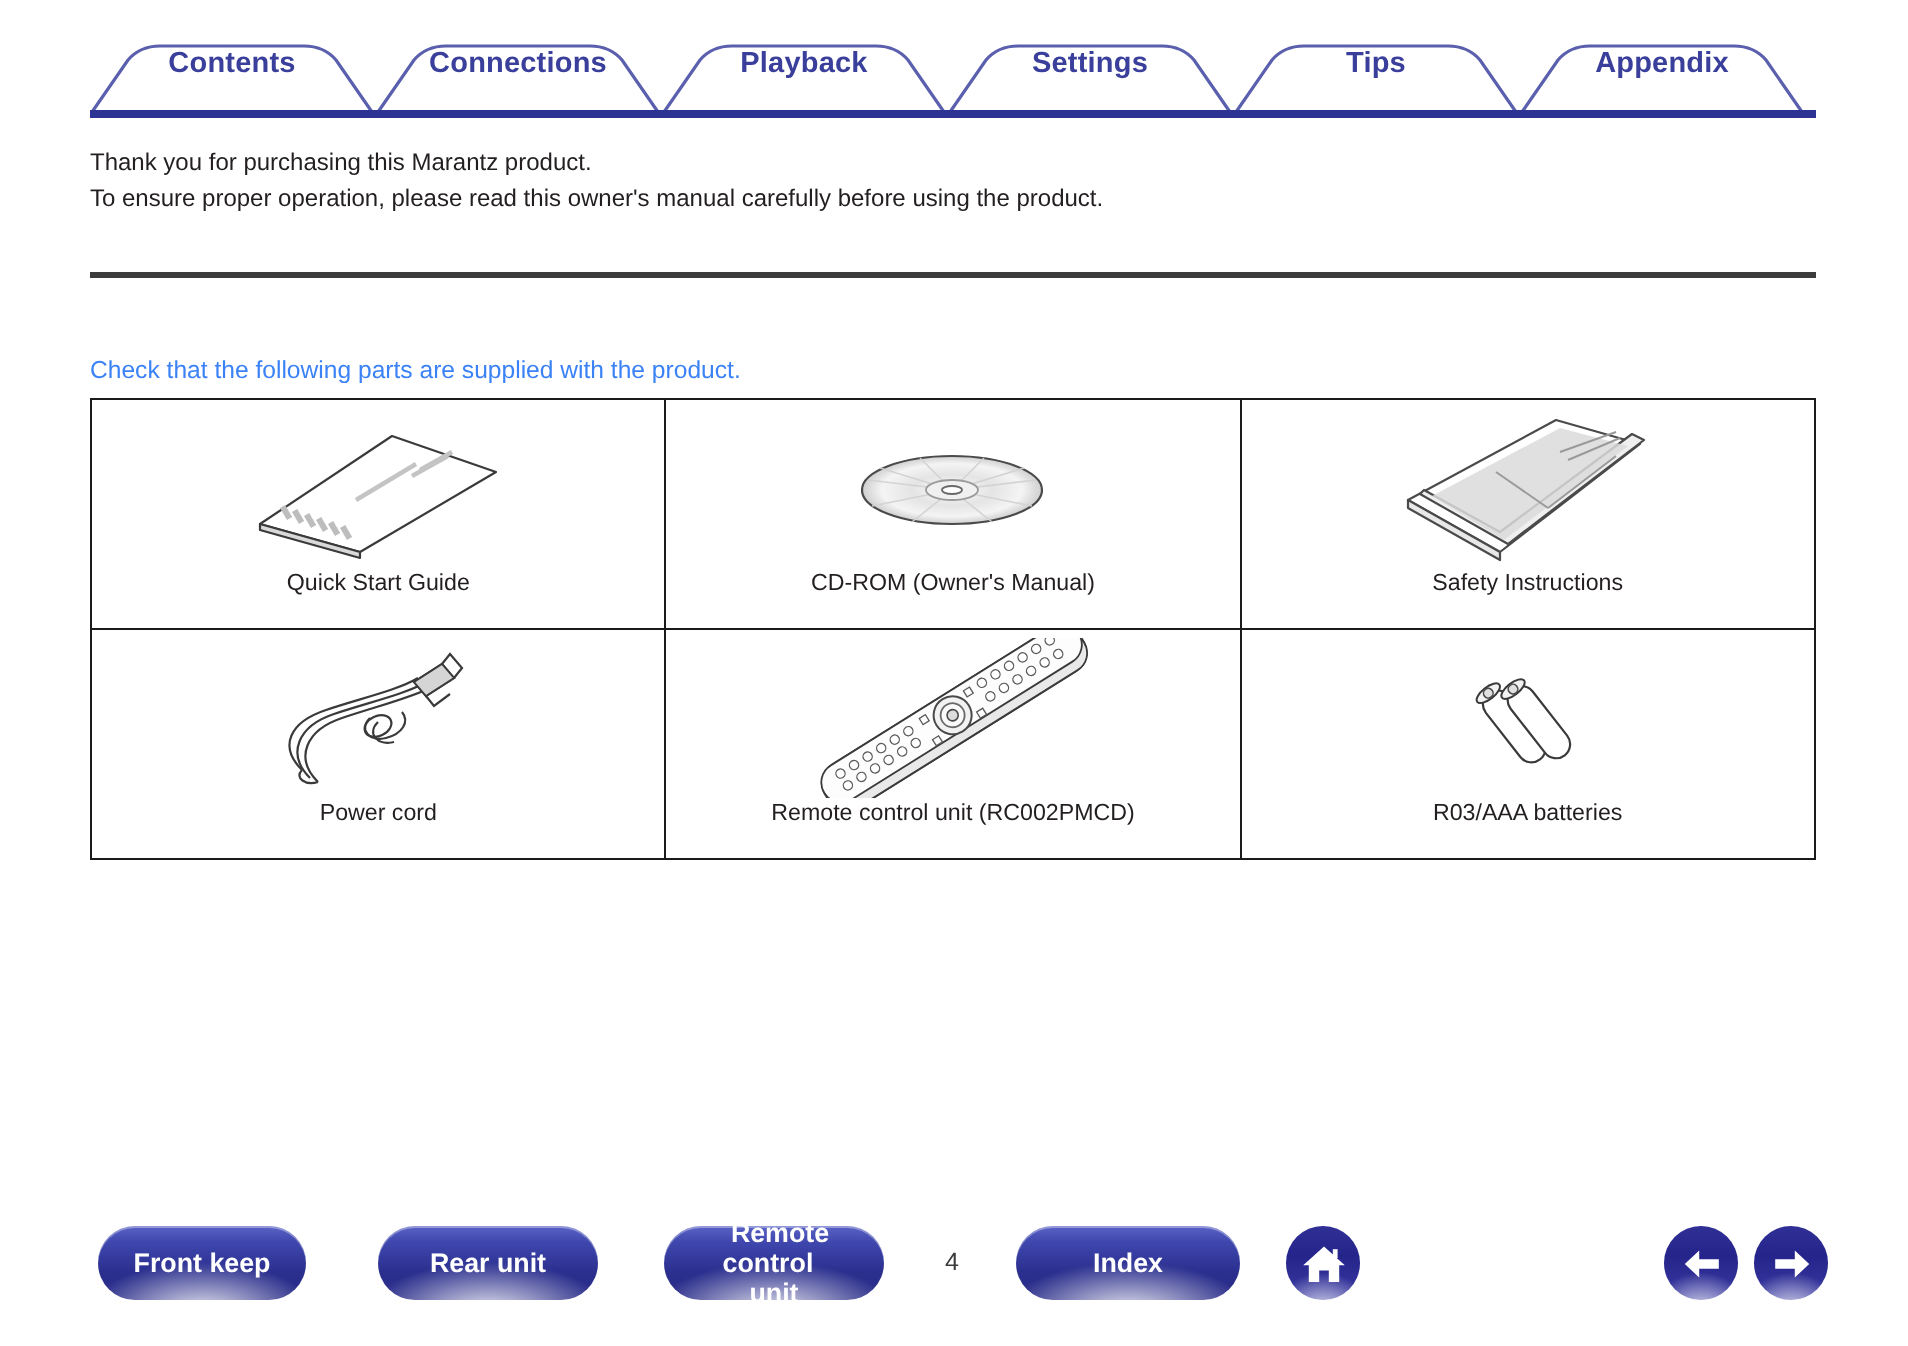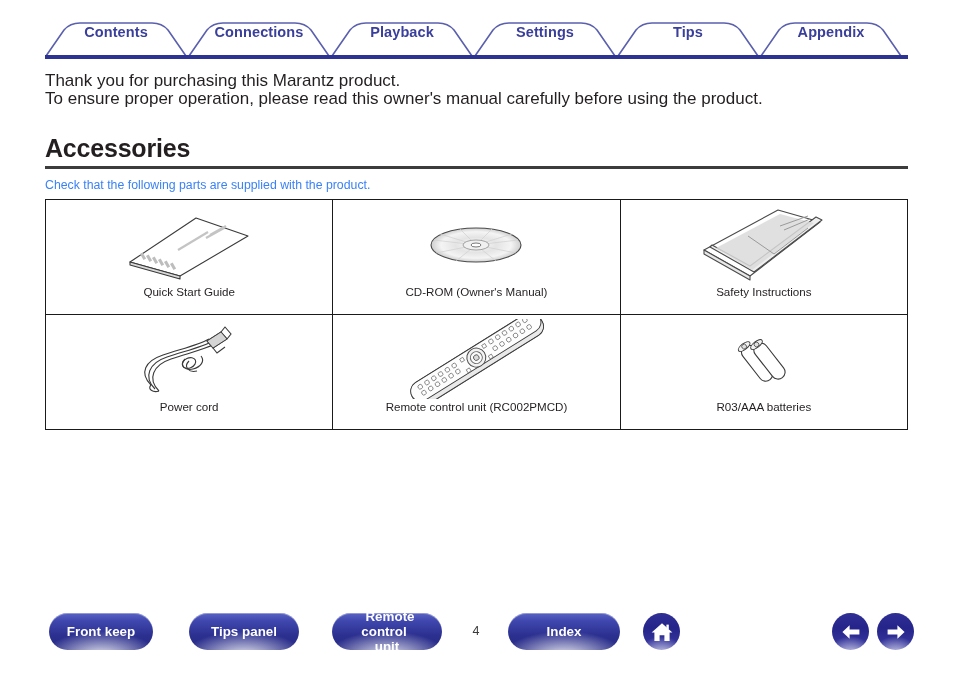--- a/index.html
+++ b/index.html
@@ -35,21 +35,21 @@
     white-space: nowrap;
     letter-spacing: 0.1px;
   }
 
   
   #intro {
     position: absolute;
     left: 45px;
     top: 72px;
     width: 860px;
-    font-size: 17px;
+    font-size: 12px;
     line-height: 18.2px;
     color: #231f20;
   }
   #intro div { white-space: nowrap; }
 
   
   #heading-wrap {
     position: absolute;
     left: 45px;
     top: 133px;
@@ -208,21 +208,20 @@
   <div class="tab-label" style="left:688px">Tips</div>
   <div class="tab-label" style="left:831px">Appendix</div>
 </div>
 
 <div id="intro">
   <div>Thank you for purchasing this Marantz product.</div>
   <div>To ensure proper operation, please read this owner's manual carefully before using the product.</div>
 </div>
 
 <div id="heading-wrap">
-  <h1 id="page-title">Accessories</h1>
   <div id="heading-rule"></div>
 </div>
 <div id="subtitle">Check that the following parts are supplied with the product.</div>
 
 <table id="accessories-table">
   <tbody>
     <tr>
       <td>
         <div class="cell-inner">
           <div class="cell-art">
@@ -397,21 +396,21 @@
   </tbody>
 </table>
 
 <div id="footer">
 
   <div class="pill" id="pill-front">
     <span>Front keep</span>
   </div>
 
   <div class="pill" id="pill-rear">
-    <span>Tips panel</span>
+    <span>Rear unit</span>
   </div>
 
   <div class="pill" id="pill-remote">
     <span>
       <span>Remote control</span><br>
       <span>unit</span>
     </span>
   </div>
 
   <div id="page-number">4</div>

